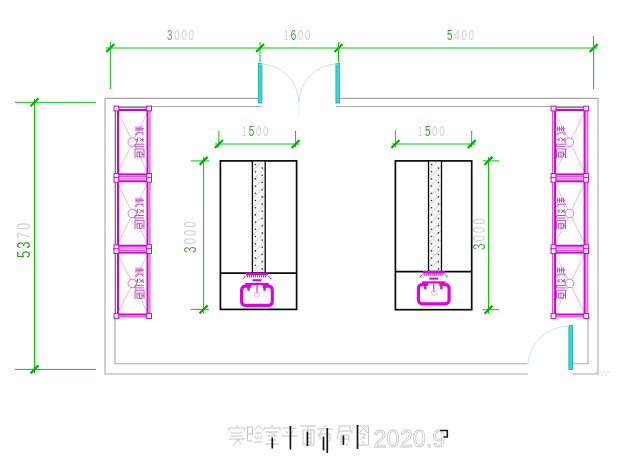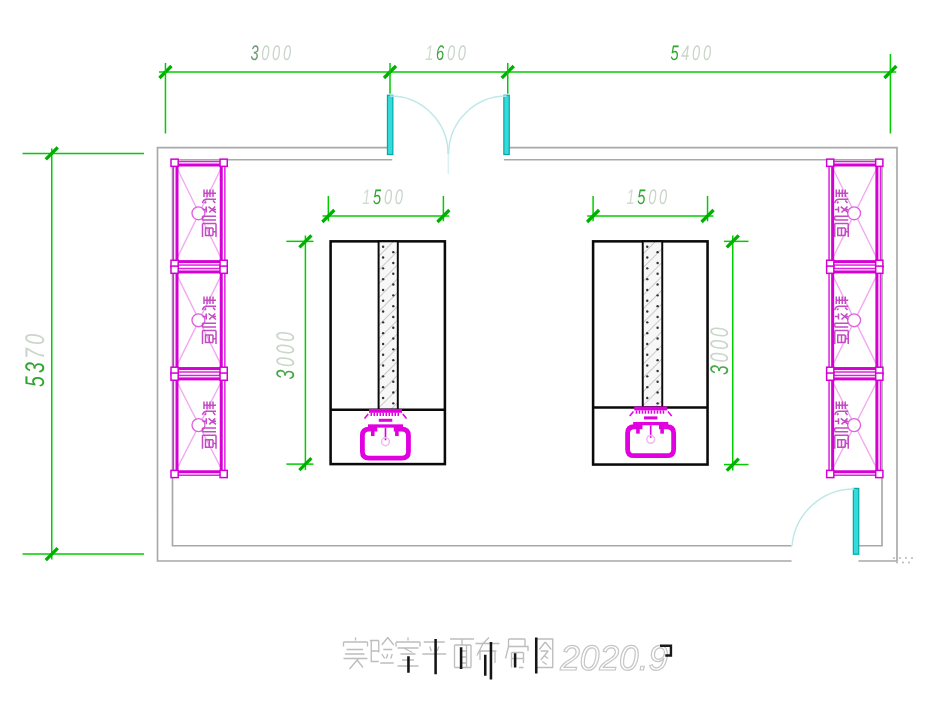--- a/index.html
+++ b/index.html
@@ -1,17 +1,17 @@
 <!DOCTYPE html>
 <html><head>
 <meta charset="utf-8">
 <style>
 html,body{margin:0;padding:0;background:#ffffff;}
 #cv{position:relative;width:619px;height:469px;background:#ffffff;overflow:hidden;
-font-family:"Liberation Sans", sans-serif;font-style:italic;}
+font-family:"Liberation Sans", sans-serif;}
 svg{position:absolute;left:0;top:0;}
 text{font-family:"Liberation Sans", sans-serif;}
 </style>
 </head>
 <body>
 <div id="cv">
 <svg width="619" height="469" viewBox="0 0 619 469">
 <defs>
 
 <pattern id="hatch" patternUnits="userSpaceOnUse" width="6.5" height="6.5" patternTransform="rotate(-45 0 0)">

